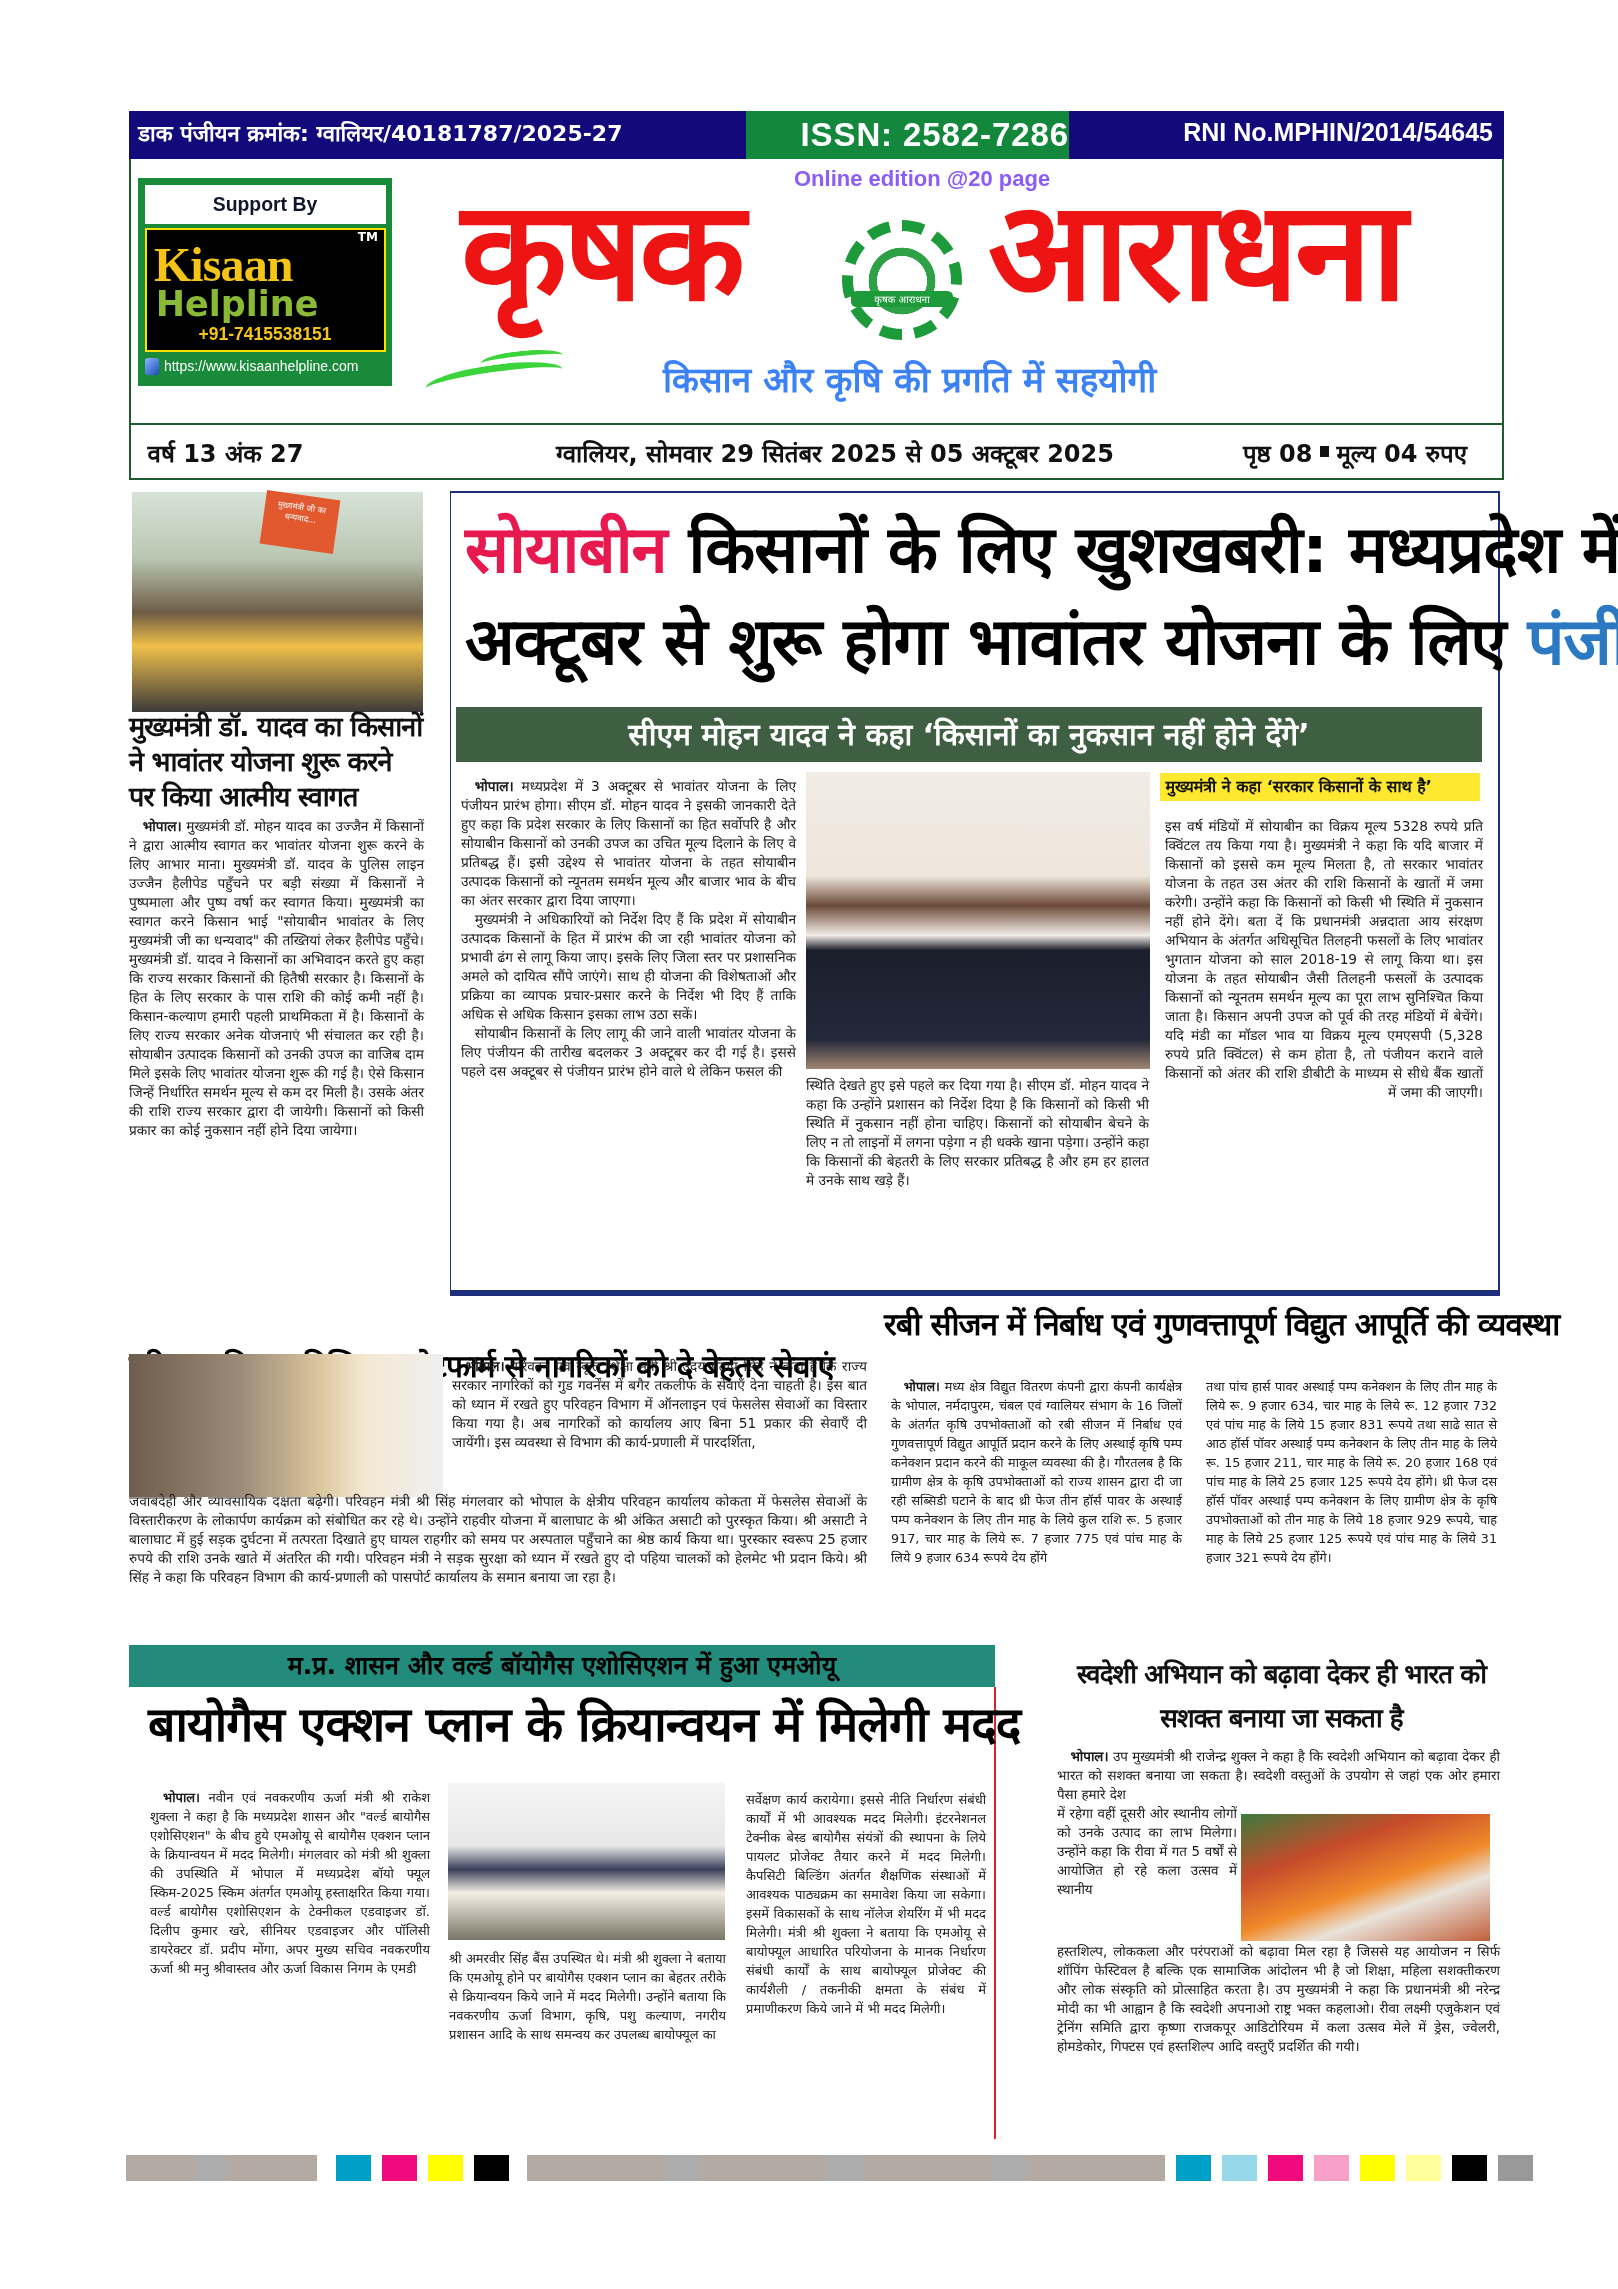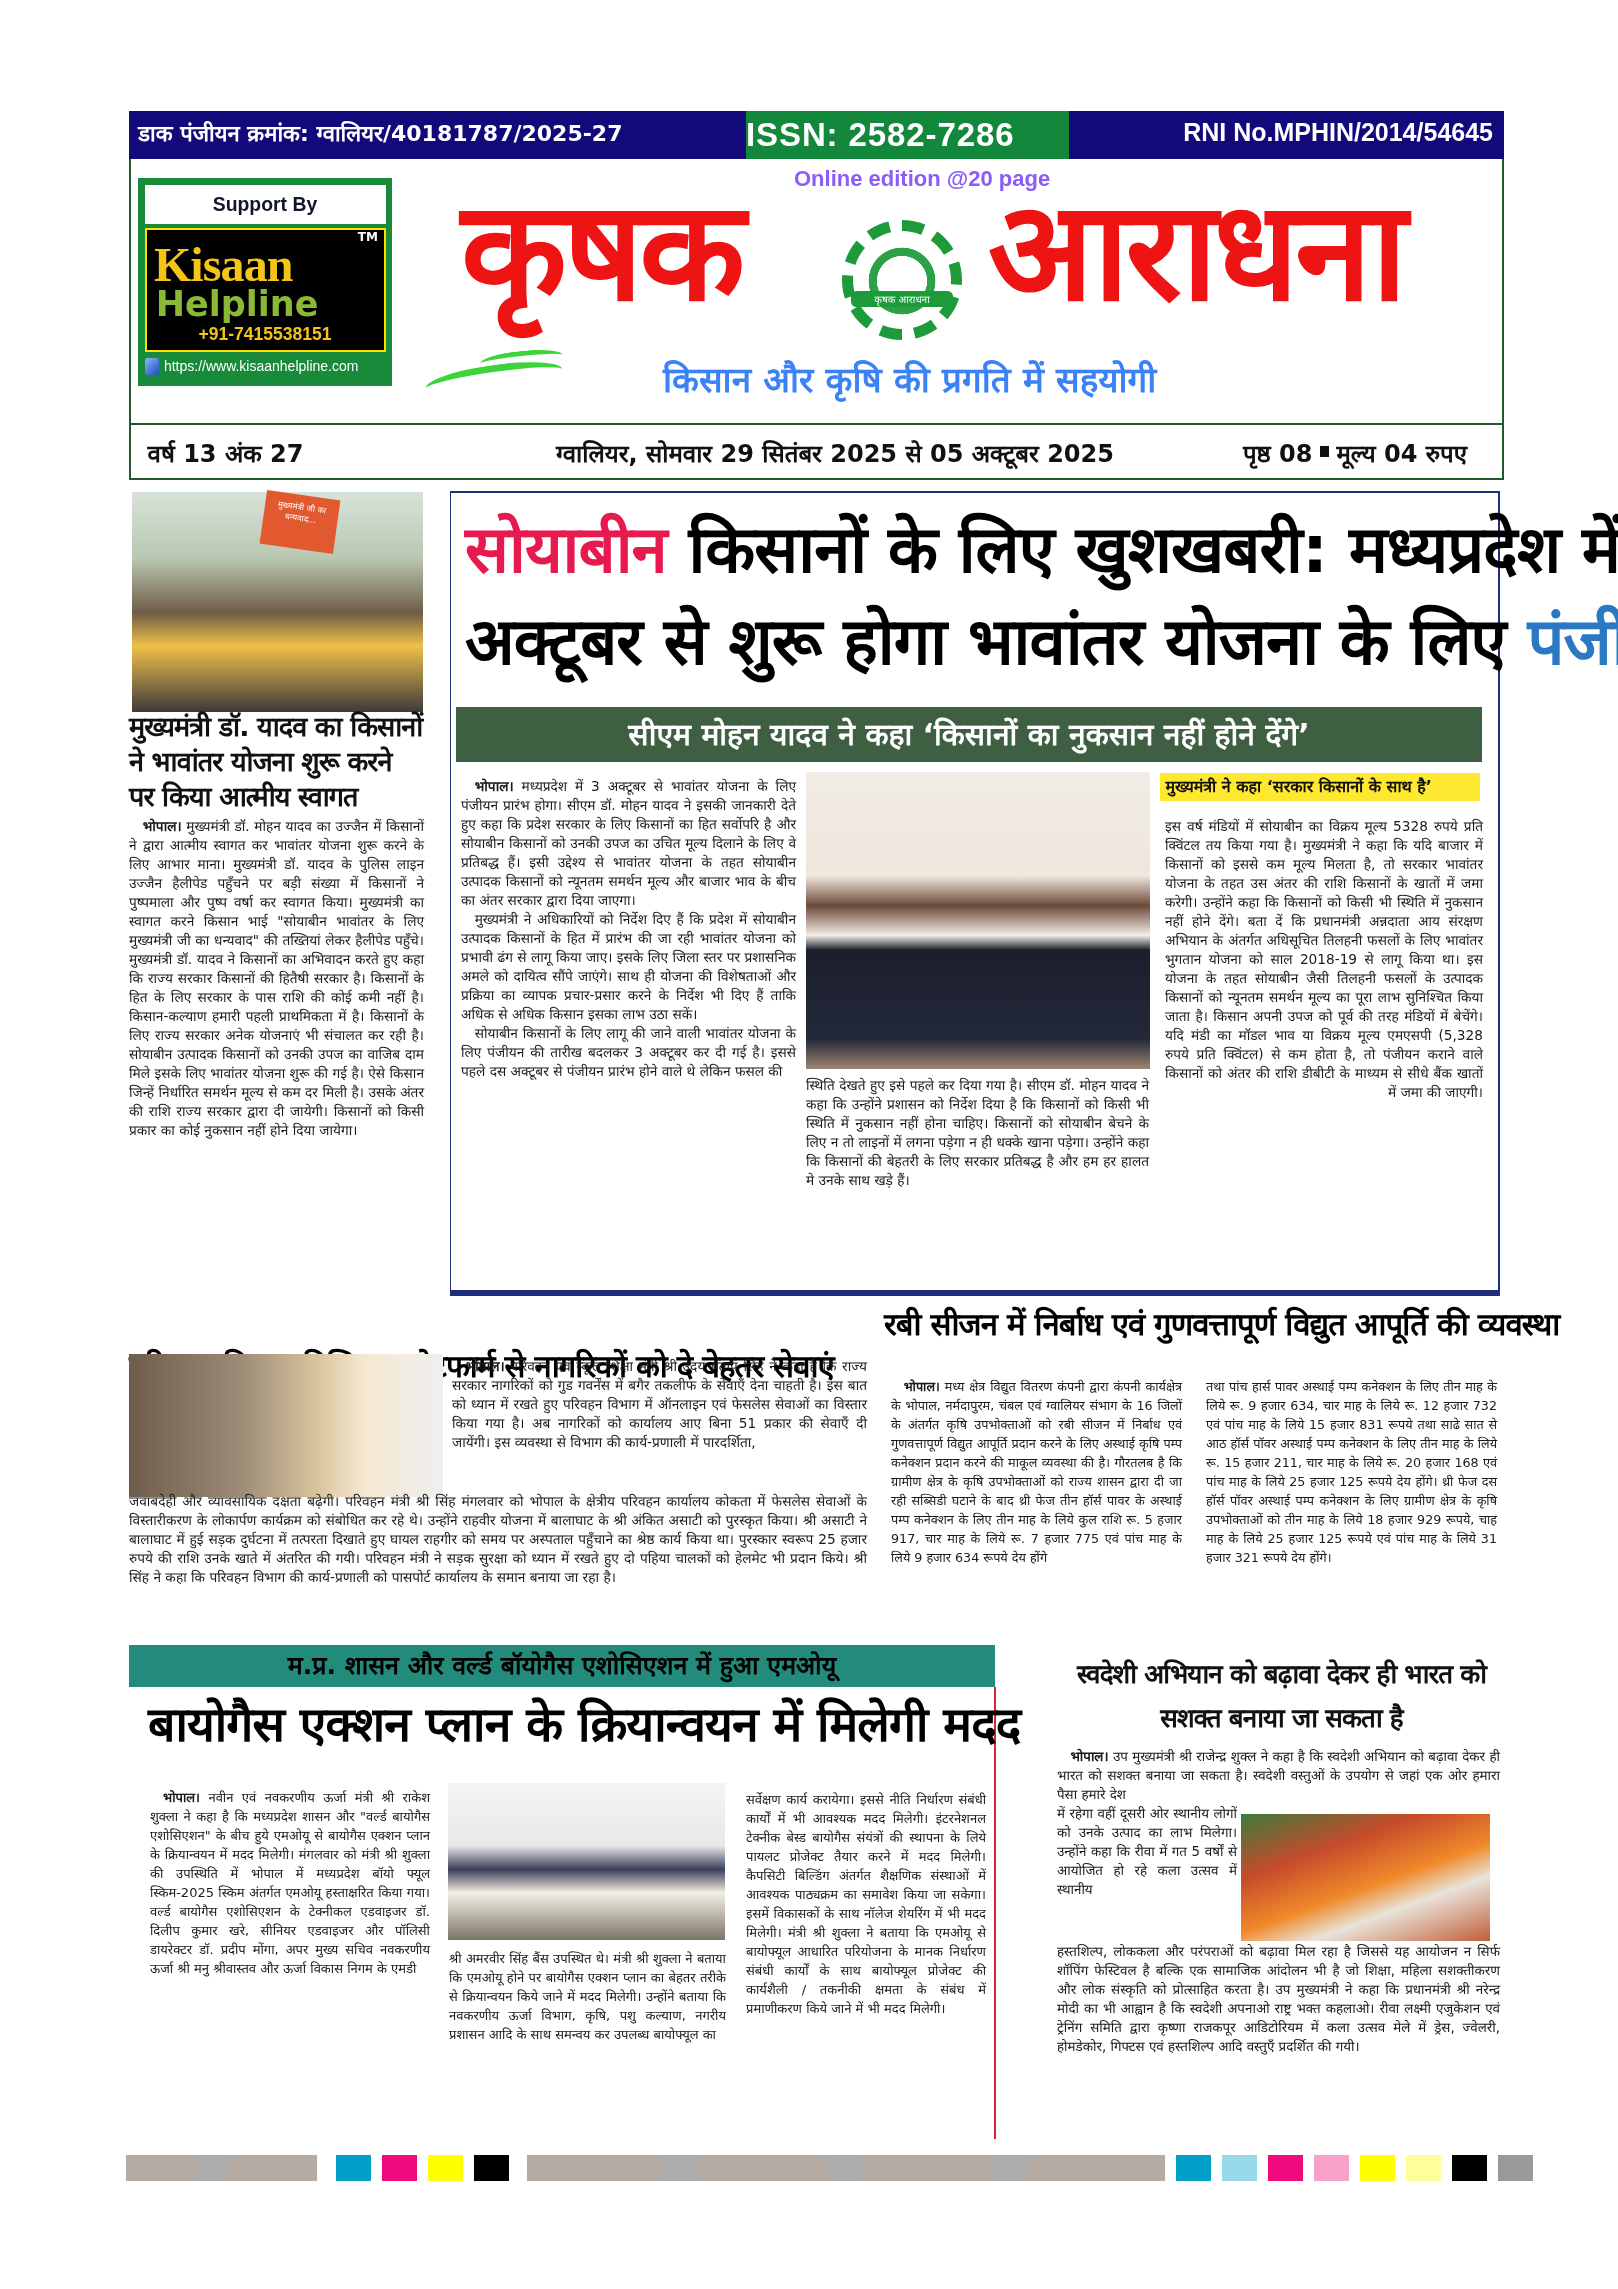--- a/index.html
+++ b/index.html
@@ -4,21 +4,21 @@
 <style>
   * { box-sizing: border-box; margin: 0; padding: 0; }
   html, body { width: 1619px; height: 2290px; background: #ffffff; overflow: hidden; }
   body { position: relative; font-family: "DejaVu Sans", "Liberation Sans", sans-serif; color: #111; }
 
   .abs { position: absolute; }
 
   
   .topbar { left: 129px; top: 111px; width: 1375px; height: 48px; background: #120a7a; }
   .topbar .reg { left: 9.2px; top: 5.5px; font-size: 22px; color: #fff; font-weight: bold; white-space: nowrap; }
-  .topbar .issn { left: 617px; top: 0; width: 323px; height: 48px; background: #13883c; color: #fff; font-size: 33px; font-weight: bold; text-align: left; line-height: 48px; letter-spacing: 0.9px; font-family: "Liberation Sans", sans-serif; }
+  .topbar .issn { left: 617px; top: 0; width: 323px; height: 48px; background: #13883c; color: #fff; font-size: 33px; font-weight: bold; text-align: right; line-height: 48px; letter-spacing: 0.9px; font-family: "Liberation Sans", sans-serif; }
   .topbar .rni { right: 11px; top: 7.4px; font-size: 25px; color: #fff; font-weight: bold; font-family: "Liberation Sans", sans-serif; }
 
   .mast { left: 129px; top: 159px; width: 1375px; height: 269px; border: 2.8px solid #1f5b2e; border-top: none; border-bottom: none; }
   .online { left: 794px; top: 166px; font-size: 22px; font-weight: bold; color: #8b5cf6; font-family: "Liberation Sans", sans-serif; }
 
   .support { left: 138px; top: 178px; width: 254px; height: 208px; background: #198a3a; }
   .support .sb-label { position: absolute; left: 6.5px; top: 6.5px; width: 241px; height: 39px; background: #fff; color: #0f172a; font-size: 19.4px; font-weight: bold; text-align: center; line-height: 39px; font-family: "Liberation Sans", sans-serif; }
   .support .logo-box { position: absolute; left: 6.5px; top: 50px; width: 241px; height: 124px; background: #000; border: 2.8px solid #ffe100; }
   .support .kisaan { position: absolute; left: 7.4px; top: 0; font-size: 48px; font-weight: bold; color: #f5c418; font-family: Liberation Serif, serif; letter-spacing: -0.9px; margin-top: 7px; }
   .support .tm { position: absolute; right: 5.5px; top: 0; font-size: 12px; color: #fff; font-weight: bold; }

